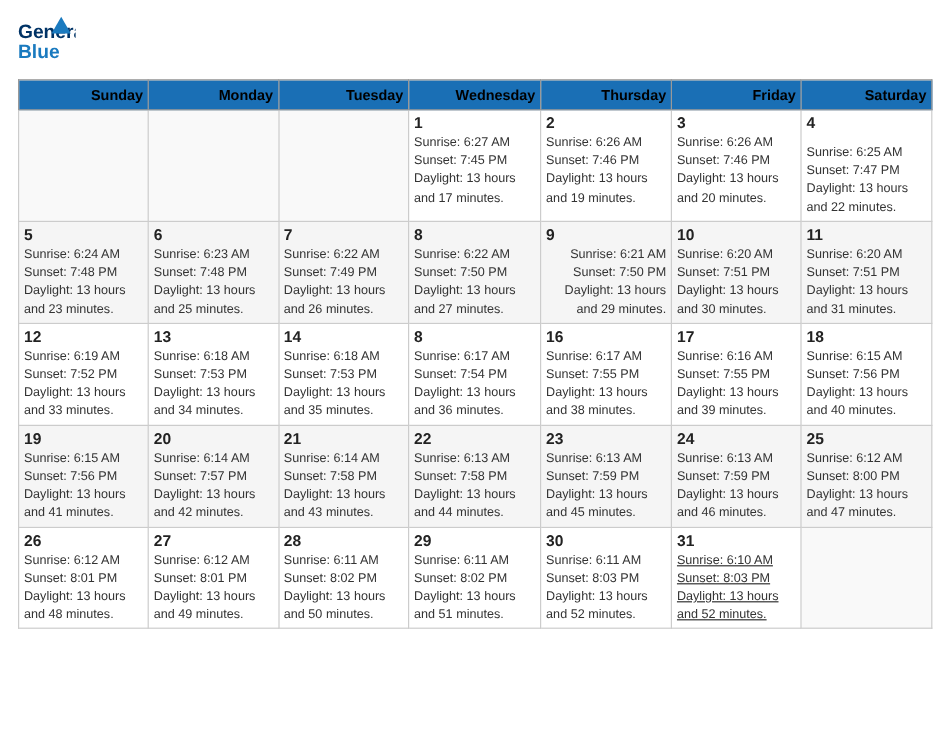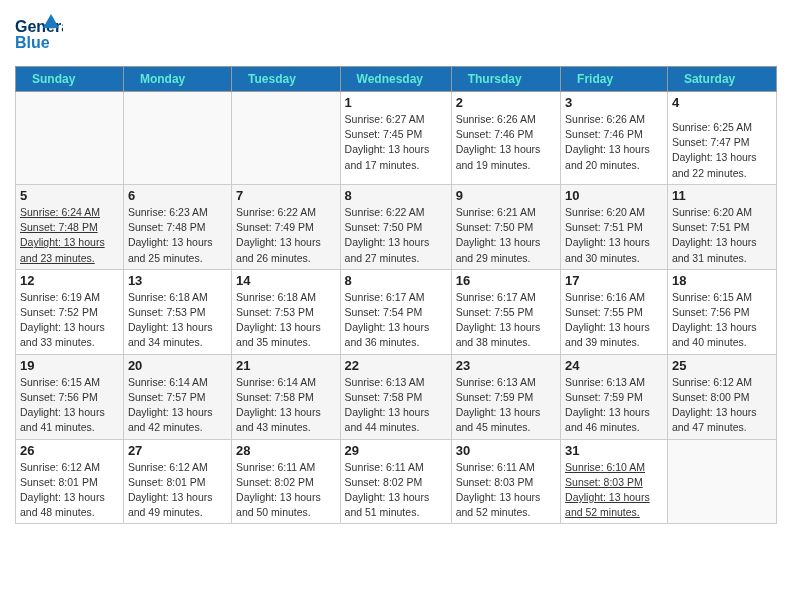--- a/index.html
+++ b/index.html
@@ -38,23 +38,23 @@
       color: #444;
       font-weight: normal;
     }
     .calendar {
       width: 100%;
       border-collapse: collapse;
       font-size: 11px;
     }
     .calendar thead tr th {
       background-color: #1a6fb5;
-      color: #5eead4;
-      padding: 5px 16px;
-      text-align: left;
+      color: #000000;
+      padding: 5px 4px;
+      text-align: right;
       font-size: 12px;
       font-weight: bold;
       border: 1px solid #999;
     }
     .calendar tbody tr td {
       border: 1px solid #ccc;
       vertical-align: top;
       padding: 3px 4px;
       width: 113px;
       height: 80px;
@@ -139,21 +139,21 @@
             <span class="day-num">4</span>
             <div class="day-info" style="white-space: pre-line; margin-top: 10px;">Sunrise: 6:25 AM
 Sunset: 7:47 PM
 Daylight: 13 hours
 and 22 minutes.</div>
           </td>
         </tr>
         <tr>
           <td>
             <span class="day-num">5</span>
-            <div class="day-info" style="white-space: pre-line; text-decoration: underline;">Sunrise: 6:24 AM
+            <div class="day-info" style="white-space: pre-line;">Sunrise: 6:24 AM
 Sunset: 7:48 PM
 Daylight: 13 hours
 and 23 minutes.</div>
           </td>
           <td>
             <span class="day-num">6</span>
             <div class="day-info" style="white-space: pre-line;">Sunrise: 6:23 AM
 Sunset: 7:48 PM
 Daylight: 13 hours
 and 25 minutes.</div>
@@ -167,21 +167,21 @@
           </td>
           <td>
             <span class="day-num">8</span>
             <div class="day-info" style="white-space: pre-line;">Sunrise: 6:22 AM
 Sunset: 7:50 PM
 Daylight: 13 hours
 and 27 minutes.</div>
           </td>
           <td>
             <span class="day-num">9</span>
-            <div class="day-info" style="white-space: pre-line;">Sunrise: 6:21 AM
+            <div class="day-info" style="white-space: pre-line; text-align: right;">Sunrise: 6:21 AM
 Sunset: 7:50 PM
 Daylight: 13 hours
 and 29 minutes.</div>
           </td>
           <td>
             <span class="day-num">10</span>
             <div class="day-info" style="white-space: pre-line;">Sunrise: 6:20 AM
 Sunset: 7:51 PM
 Daylight: 13 hours
 and 30 minutes.</div>

